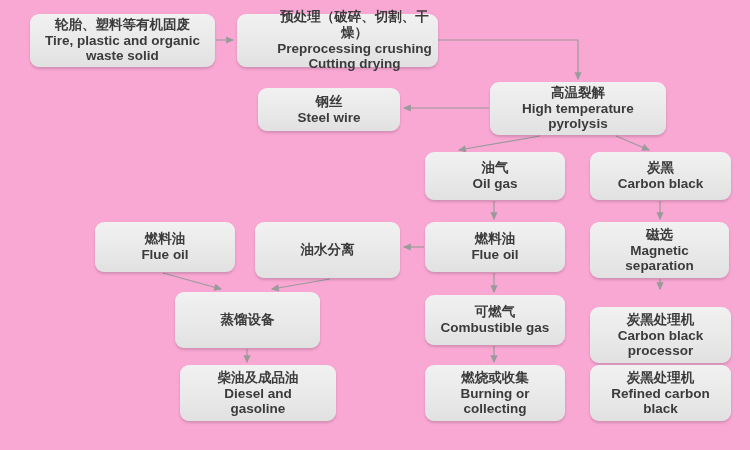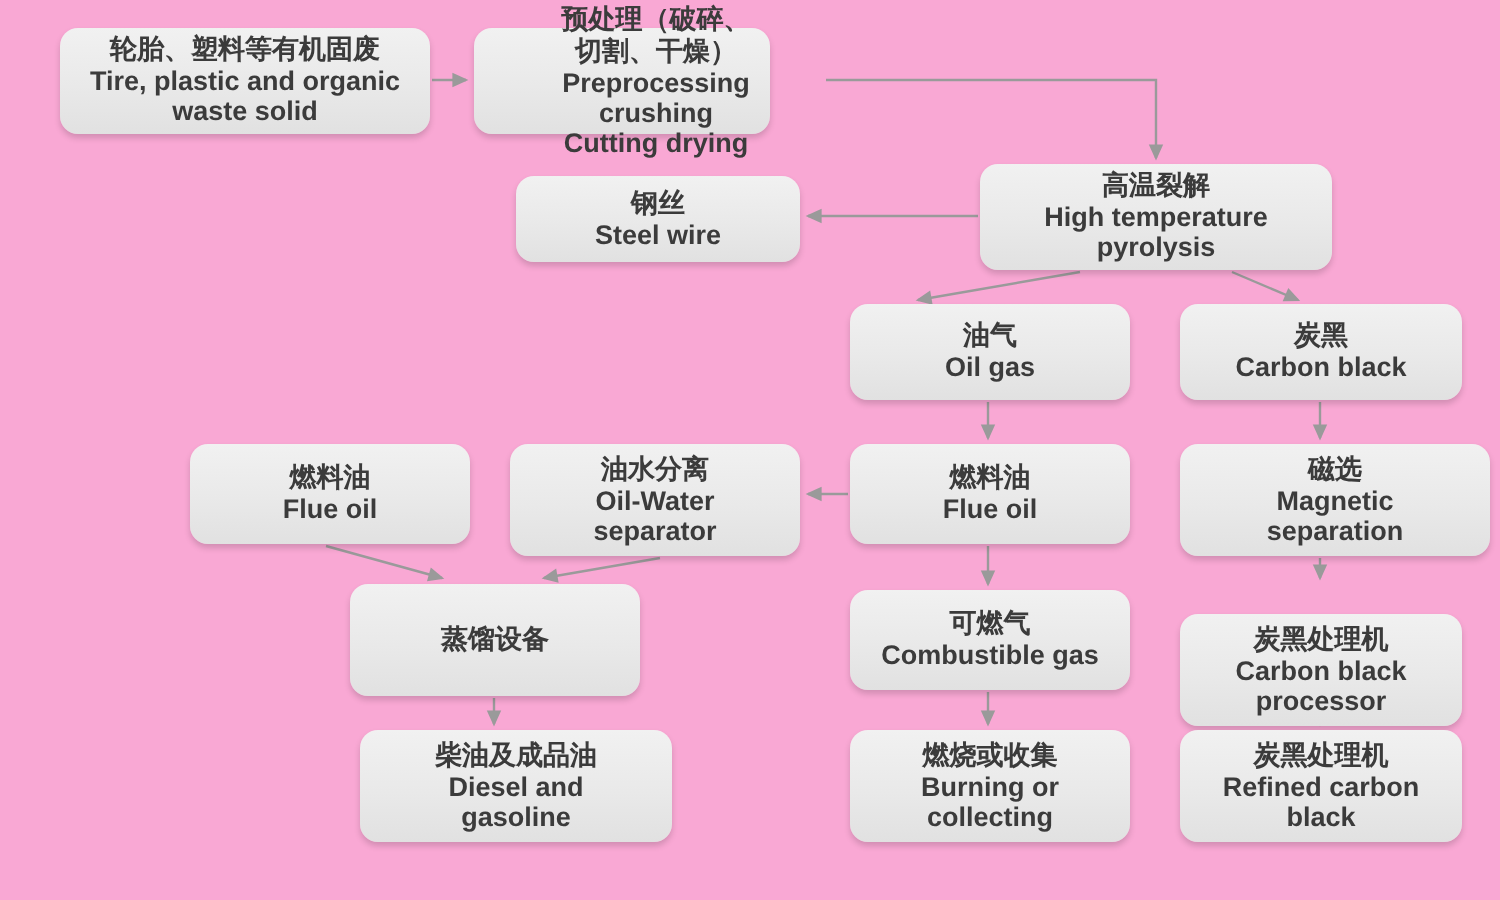--- a/index.html
+++ b/index.html
@@ -74,21 +74,21 @@
         <polyline class="edge" points="494,346 494,362" stroke="#9a9a9a" marker-end="url(#arrowhead)"></polyline>
         <polyline class="edge" points="660,349 660,362" stroke="#9a9a9a" marker-end="url(#arrowhead)"></polyline>
       </g>
   </svg>
   <div id="nodes-layer">
       <div class="node" style="left: 30px; top: 14px; width: 185px; height: 53px; color: rgb(59, 59, 59);">
         <div class="zh">轮胎、塑料等有机固废</div>
         <div class="en">Tire, plastic and organic
 waste solid</div>
       </div>
-      <div class="node" style="left: 237px; top: 14px; width: 148px; height: 53px; color: rgb(59, 59, 59); padding-left: 40px;">
+      <div class="node" style="left: 237px; top: 14px; width: 201px; height: 53px; color: rgb(59, 59, 59); padding-left: 40px;">
         <div class="zh">预处理（破碎、切割、干燥）</div>
         <div class="en">Preprocessing crushing
 Cutting drying</div>
       </div>
       <div class="node" style="left: 258px; top: 88px; width: 142px; height: 43px; color: rgb(59, 59, 59);">
         <div class="zh">钢丝</div>
         <div class="en">Steel wire</div>
       </div>
       <div class="node" style="left: 490px; top: 82px; width: 176px; height: 53px; color: rgb(59, 59, 59);">
         <div class="zh">高温裂解</div>
@@ -102,28 +102,26 @@
       <div class="node" style="left: 590px; top: 152px; width: 141px; height: 48px; color: rgb(59, 59, 59);">
         <div class="zh">炭黑</div>
         <div class="en">Carbon black</div>
       </div>
       <div class="node" style="left: 95px; top: 222px; width: 140px; height: 50px; color: rgb(59, 59, 59);">
         <div class="zh">燃料油</div>
         <div class="en">Flue oil</div>
       </div>
       <div class="node" style="left: 255px; top: 222px; width: 145px; height: 56px; color: rgb(59, 59, 59);">
         <div class="zh">油水分离</div>
-        <div class="en">Oil-Water
-separator</div>
       </div>
       <div class="node" style="left: 425px; top: 222px; width: 140px; height: 50px; color: rgb(59, 59, 59);">
         <div class="zh">燃料油</div>
         <div class="en">Flue oil</div>
       </div>
-      <div class="node" style="left: 590px; top: 222px; width: 155px; height: 56px; color: rgb(59, 59, 59);">
+      <div class="node" style="left: 590px; top: 222px; width: 139px; height: 56px; color: rgb(59, 59, 59);">
         <div class="zh">磁选</div>
         <div class="en">Magnetic
 separation</div>
       </div>
       <div class="node" style="left: 175px; top: 292px; width: 145px; height: 56px; color: rgb(59, 59, 59);">
         <div class="zh">蒸馏设备</div>
       </div>
       <div class="node" style="left: 425px; top: 295px; width: 140px; height: 50px; color: rgb(59, 59, 59);">
         <div class="zh">可燃气</div>
         <div class="en">Combustible gas</div>

